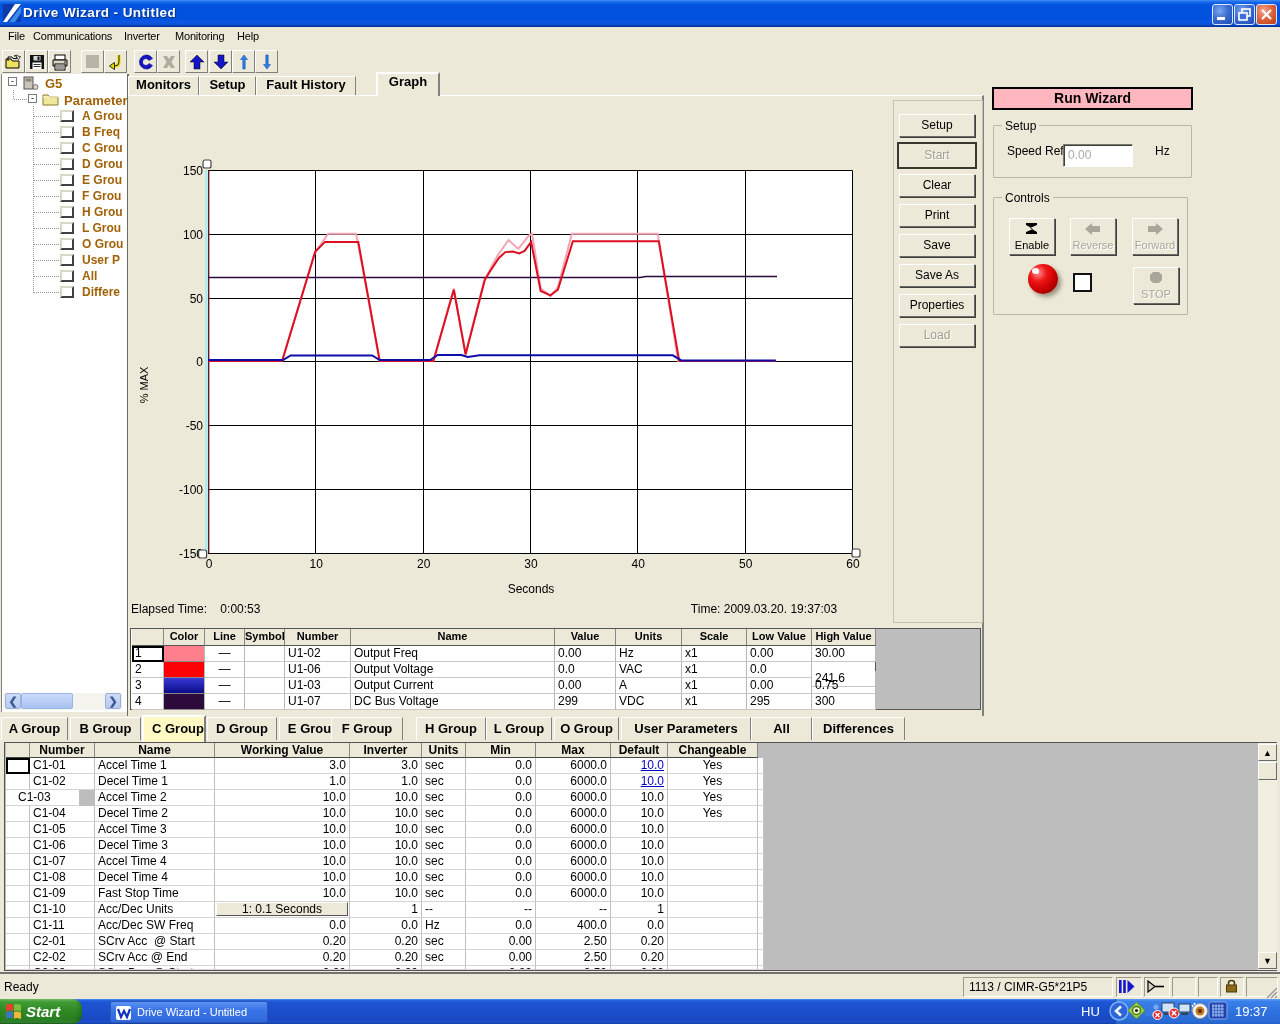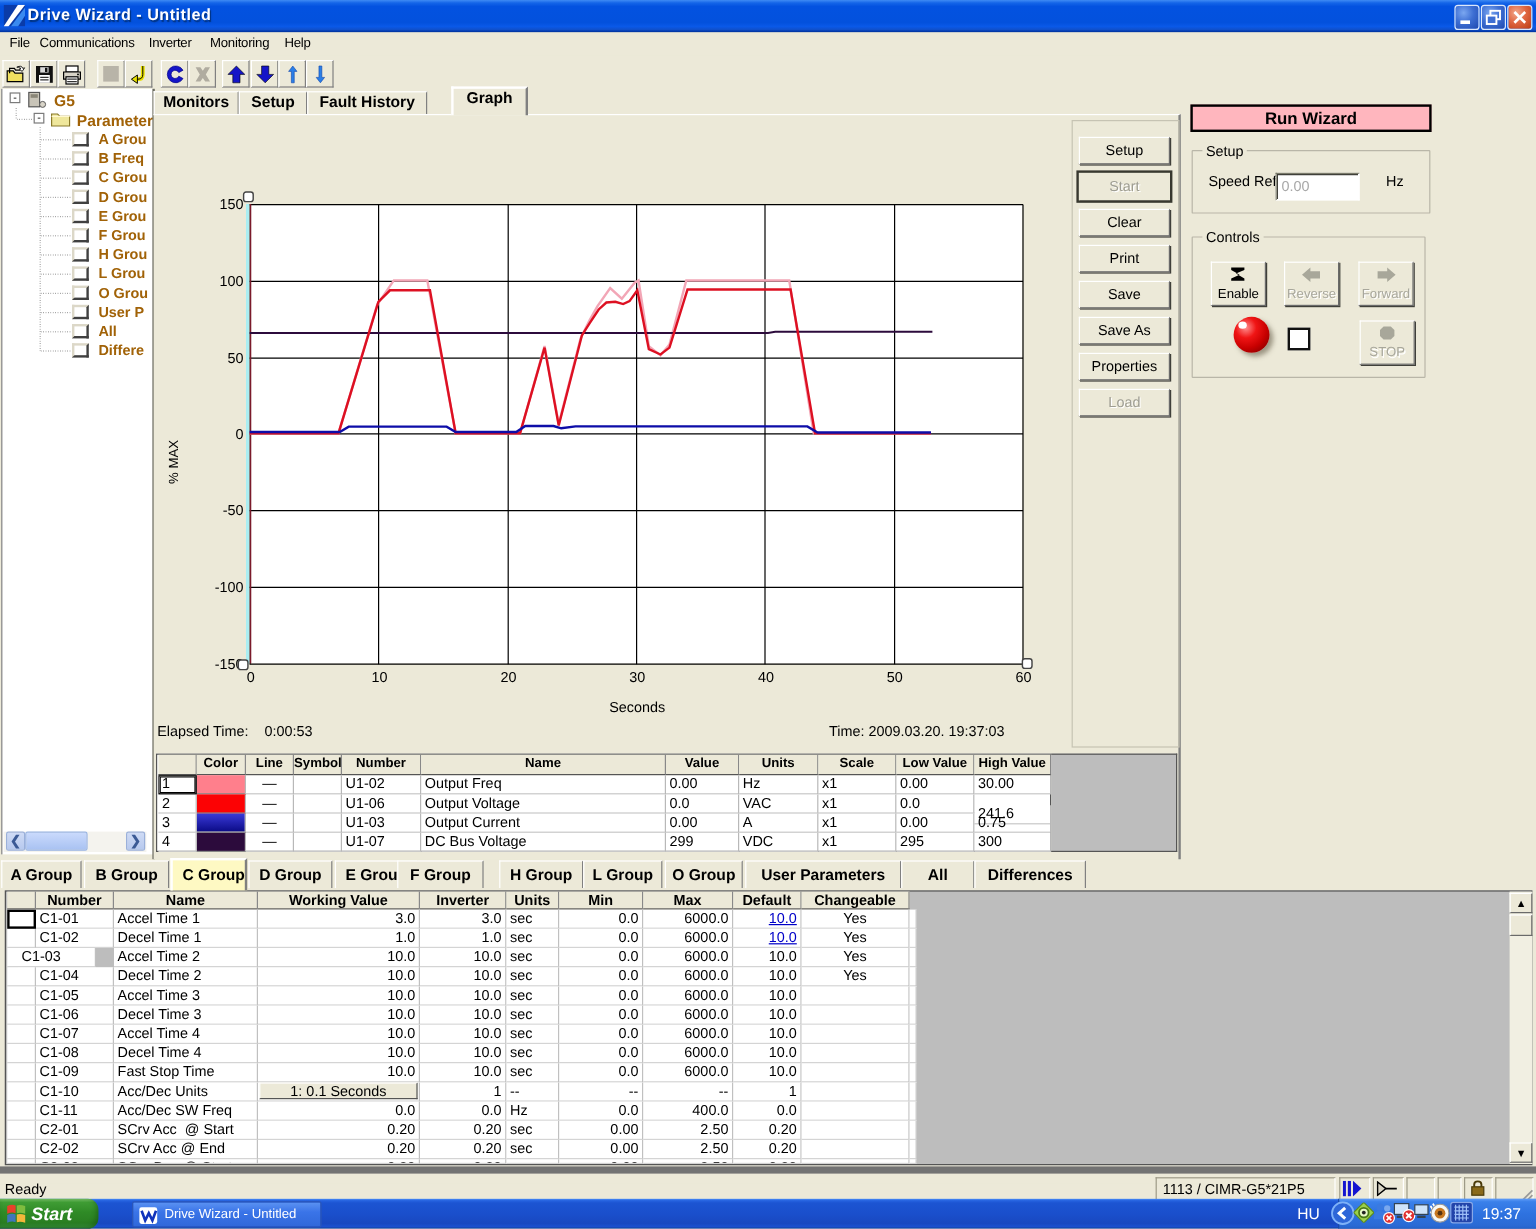--- a/index.html
+++ b/index.html
@@ -65,21 +65,21 @@
 
 
 #bgrid { left:4px; top:742px; width:1273px; height:229px; background:#bdbdbd; border:1px solid #555; }
 .bh { position:absolute; top:0; height:15px; background:#ece9d8; font-size:12px; font-weight:bold; text-align:center; border-right:1px solid #888; border-bottom:1px solid #444; line-height:14px; }
 .bc { position:absolute; height:16px; background:#fff; font-size:12px; border-right:1px solid #c0c0c0; border-bottom:1px solid #d4d4d4; line-height:15px; white-space:nowrap; overflow:hidden; }
 .num { text-align:right; padding-right:3px; }
 #bsb { position:absolute; left:1253px; top:0px; width:19px; height:227px; background:#f1efe2; }
 .gsbtn { position:absolute; left:0; width:19px; height:17px; background:#ece9d8; border-top:1px solid #fff; border-left:1px solid #fff; border-right:1px solid #6a6a6a; border-bottom:1px solid #6a6a6a; text-align:center; font-size:9px; color:#000; line-height:16px; }
 
 
-#statusbar { left:0; top:972px; width:1280px; height:14px; background:#ece9d8; border-top:6px solid #737373; font-size:12px; }
+#statusbar { left:0; top:972px; width:1280px; height:14px; background:#ece9d8; border-top:2px solid #737373; font-size:12px; }
 .sunk { position:absolute; border:1px solid; border-color:#9d9a87 #fff #fff #9d9a87; height:20px; top:3px; }
 
 
 #taskbar { left:0; top:999px; width:1280px; height:25px; background:linear-gradient(to bottom,#4b8df8 0%,#2663e0 6%,#1c54d2 14%,#1a4fcc 50%,#1948c0 82%,#1c50cf 92%,#123f9e 100%); }
 #startbtn { left:0; top:999px; width:82px; height:25px; border-radius:0 9px 9px 0;
   background:linear-gradient(to bottom,#74be65 0%,#3f9c34 12%,#2f8a26 45%,#2a7f22 80%,#38933a 95%,#1d5f18 100%); box-shadow:inset -2px -2px 4px rgba(0,40,0,.3); }
 #taskbtn { left:110px; top:1001px; width:158px; height:22px; background:linear-gradient(to bottom,#5b92f2,#3a74e8 40%,#3068da); border:1px solid #2b56b8; border-radius:2px; color:#fff; font-size:11px; }
 #tray { left:1115px; top:999px; width:165px; height:25px; background:linear-gradient(to bottom,#5f9cf8 0%,#3a80ea 10%,#2e72e0 50%,#2a6ad4 90%,#2560c8 100%); border-left:1px solid #1b4aa8; }
 </style>
 </head>

